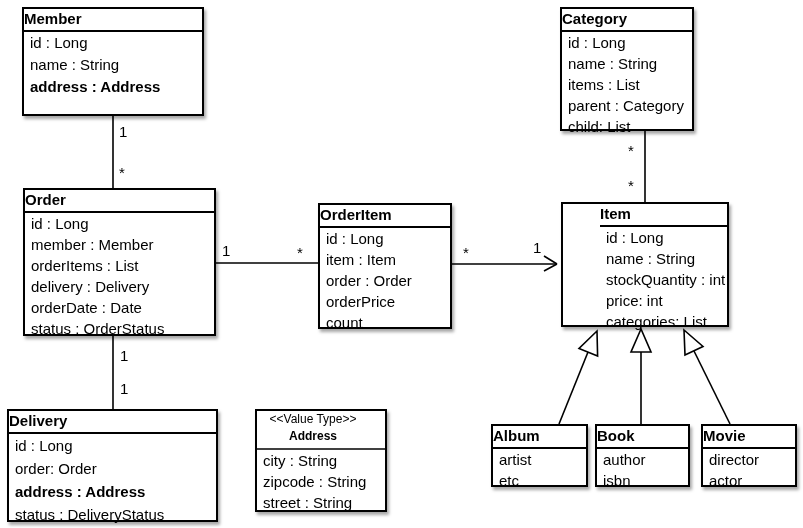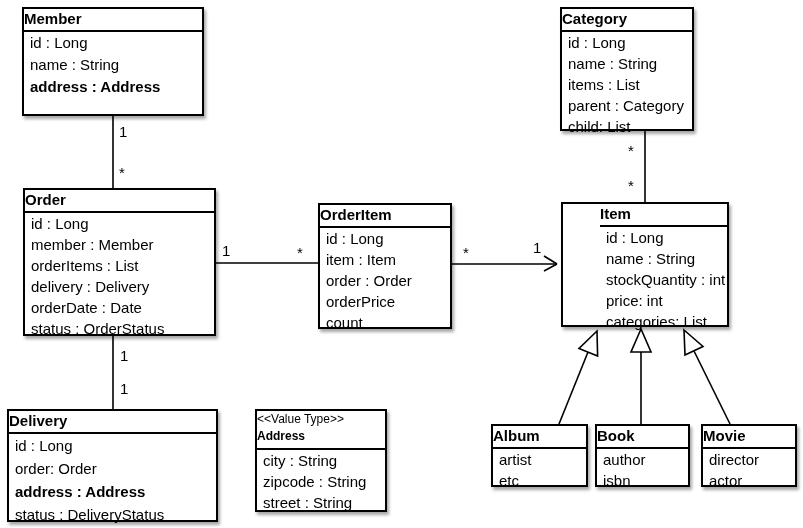--- a/index.html
+++ b/index.html
@@ -10,21 +10,21 @@
   #canvas{position:absolute;left:0;top:0;width:803px;height:528px;}
   svg.links{position:absolute;left:0;top:0;pointer-events:none;}
   .cls{
     position:absolute;background:#fff;border:2px solid #000;
     box-shadow:2px 3px 3px rgba(0,0,0,0.35);box-sizing:border-box;
   }
   .cls-title{
     font-weight:bold;font-size:15px;text-align:left;
     border-bottom:2px solid #000;height:21px;line-height:20px;overflow:hidden;
   }
-  .cls-hdr2{border-bottom:2px solid #000000;padding:1px 16px 2px 0;}
+  .cls-hdr2{border-bottom:2px solid #404040;text-align:center;padding:1px 16px 2px 0;}
   .stereo{font-size:12px;line-height:15px;}
   .hdr2-name{font-size:12px;font-weight:bold;line-height:19px;}
   .attr{
     font-size:15px;padding-left:6px;white-space:nowrap;overflow:hidden;
   }
   .b22 .attr{height:22px;line-height:22px;}
   .b21 .attr{height:21px;line-height:21px;}
   .b23 .attr{height:23px;line-height:23px;}
   .bold{font-weight:bold;}
   .mult{

